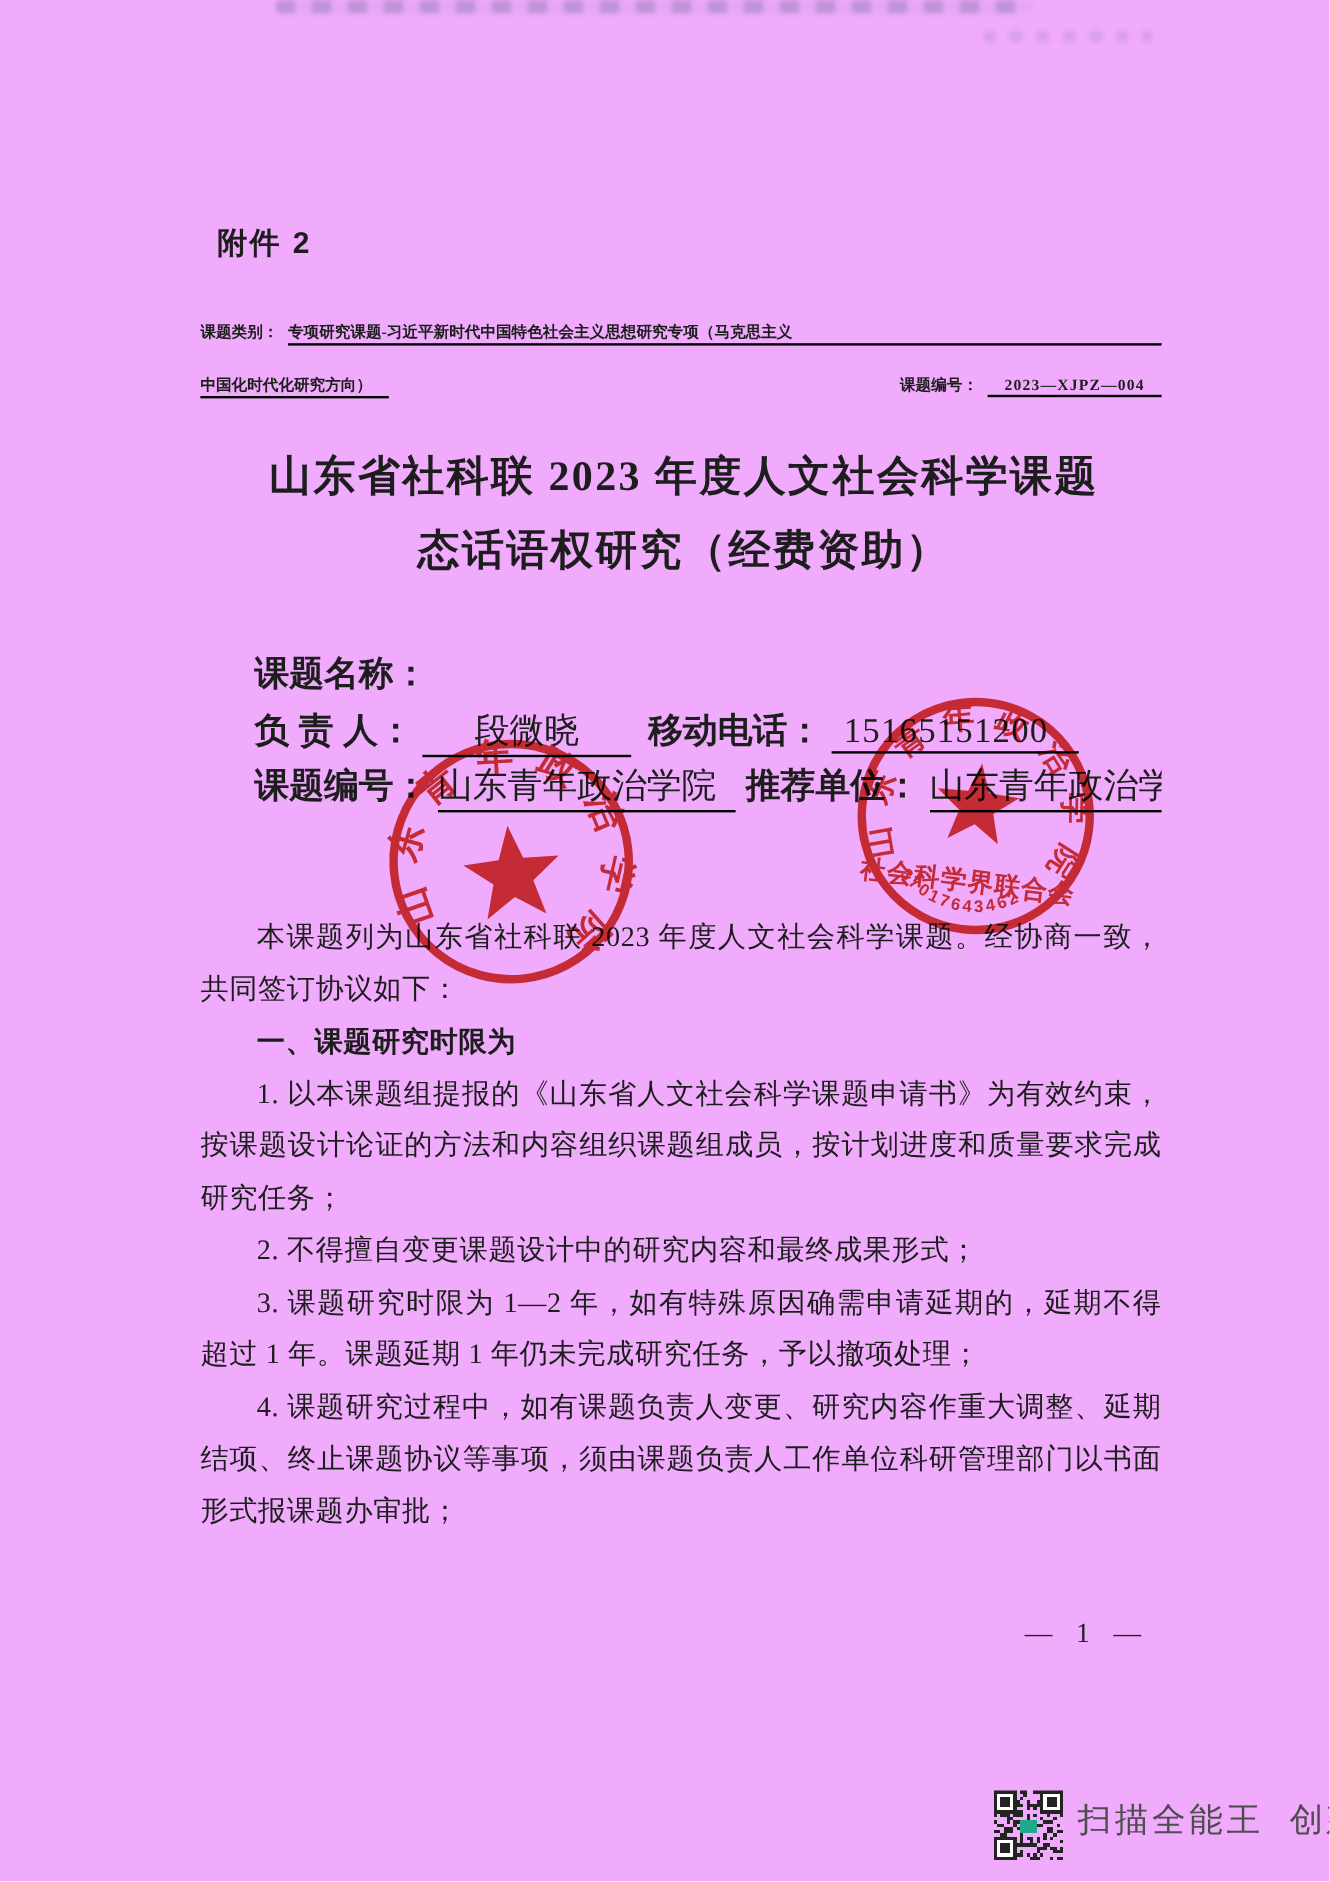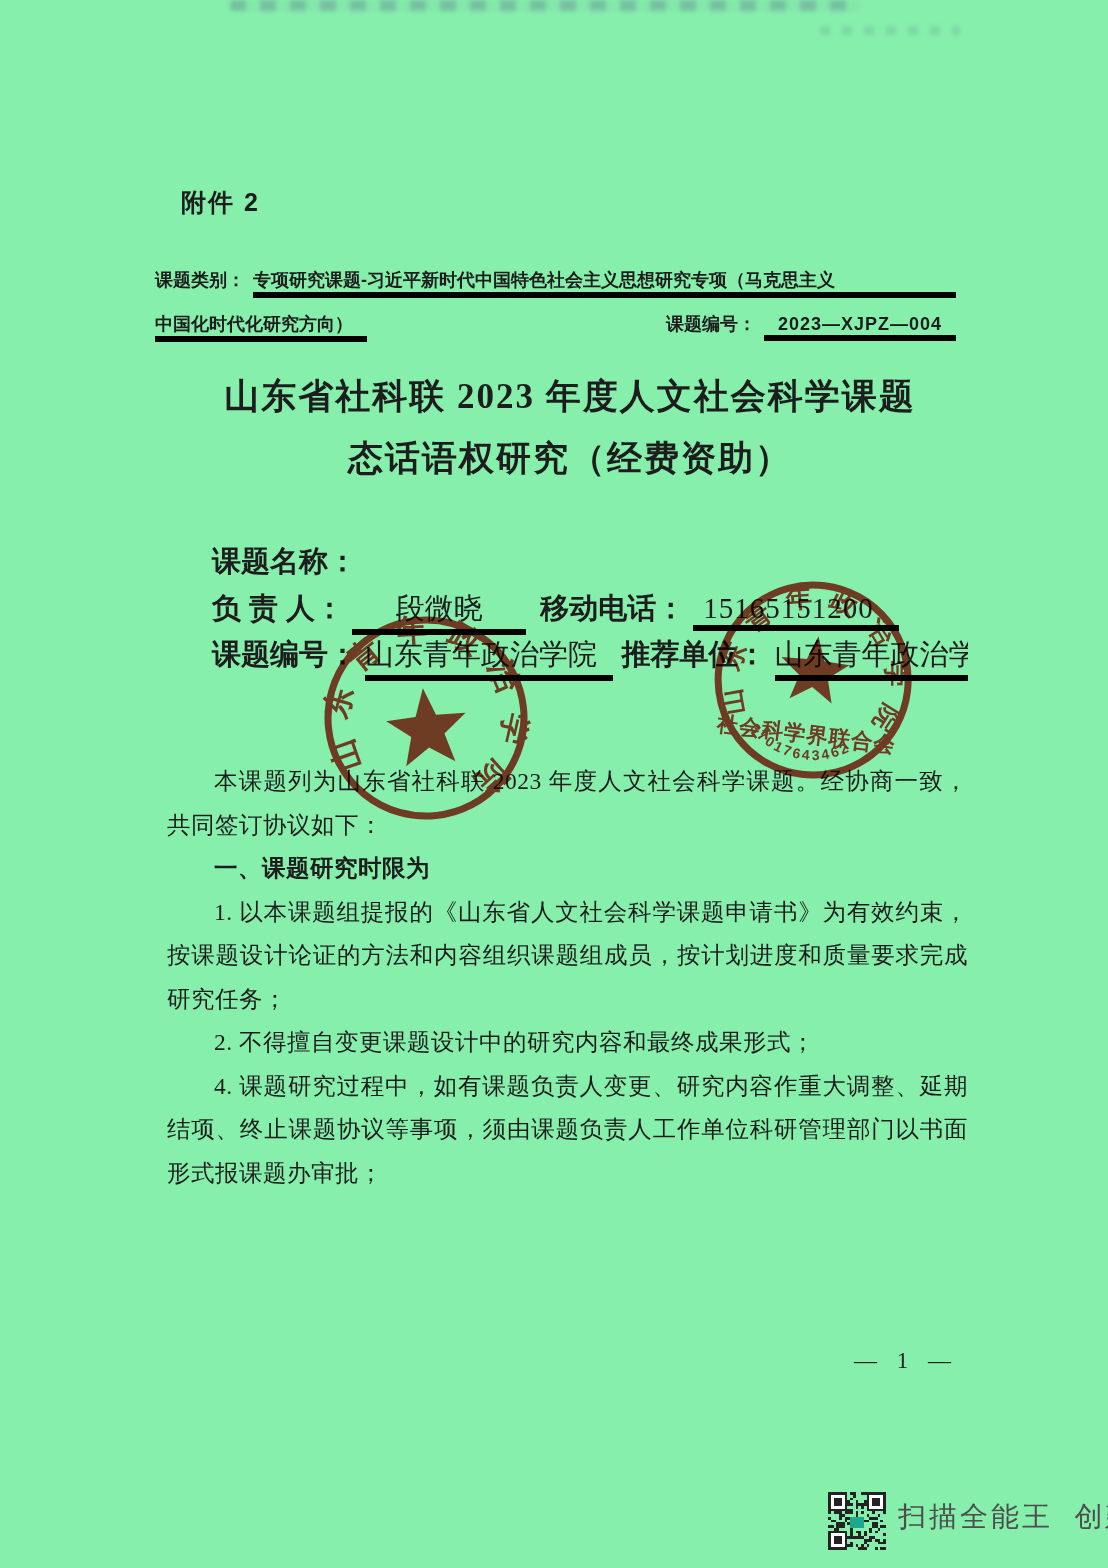--- a/index.html
+++ b/index.html
@@ -1,44 +1,44 @@
 <!DOCTYPE html>
 <html><head>
 <meta charset="utf-8">
 <style>
   html,body { margin:0; padding:0; background:#ffffff; }
   .page {
     position:relative; width:1108px; height:1568px;
-    background:#86efac; overflow:hidden;
+    background:#f0abfc; overflow:hidden;
     color:#1d1d1d;
     font-family:"Liberation Serif","DejaVu Serif",serif;
   }
 
   
   .artifact { position:absolute; pointer-events:none; border-radius:3px; }
   .artifact-a { left:230px; top:0; width:630px; height:11px;
     background:repeating-linear-gradient(90deg, rgba(85,95,140,0.32) 0 16px, rgba(85,95,140,0.05) 16px 30px);
     filter:blur(2px); }
   .artifact-b { left:820px; top:26px; width:140px; height:9px;
     background:repeating-linear-gradient(90deg, rgba(85,95,140,0.16) 0 10px, transparent 10px 22px);
     filter:blur(2px); }
 
   .attachment {
     position:absolute; left:181px; top:186px;
     font-family:"Liberation Sans","DejaVu Sans",sans-serif;
     font-weight:bold; font-size:25px; letter-spacing:2px;
   }
 
   .meta {
-    position:absolute; left:155px; top:268px; width:801px;
-    font-family:"Liberation Sans","DejaVu Sans",sans-serif;
-    font-weight:bold; font-size:18px;
+    position:absolute; left:167px; top:268px; width:801px;
+    font-family:"Liberation Sans","DejaVu Sans",sans-serif;
+    font-weight:bold; font-size:13px;
   }
   .meta-line { display:flex; align-items:baseline; height:44px; white-space:nowrap; }
-  .u { border-bottom:6px solid #000000; }
+  .u { border-bottom:2px solid #000000;font-family:Liberation Serif, serif; }
   .meta-value-1 { flex:1 1 auto; overflow:hidden; }
   .meta-value-2 { padding-right:14px; }
   .meta-spacer { flex:1 1 auto; }
   .meta-number-value { padding:0 14px; letter-spacing:1px; }
 
   .doc-title {
     position:absolute; left:16px; top:366px; width:1108px;
     text-align:center; font-weight:bold; font-size:35px; line-height:62px;
     letter-spacing:2px;
   }
@@ -144,20 +144,21 @@
       <span class="flabel">推荐单位：</span>
       <span class="u fvalue-grow">山东青年政治学院社科联</span>
     </div>
   </div>
 
   <div class="body-text">
     <p>本课题列为山东省社科联 2023 年度人文社会科学课题。经协商一致，共同签订协议如下：</p>
     <p class="body-heading">一、课题研究时限为</p>
     <p>1. 以本课题组提报的《山东省人文社会科学课题申请书》为有效约束，按课题设计论证的方法和内容组织课题组成员，按计划进度和质量要求完成研究任务；</p>
     <p>2. 不得擅自变更课题设计中的研究内容和最终成果形式；</p>
+    <p>3. 课题研究时限为 1—2 年，如有特殊原因确需申请延期的，延期不得超过 1 年。课题延期 1 年仍未完成研究任务，予以撤项处理；</p>
     <p>4. 课题研究过程中，如有课题负责人变更、研究内容作重大调整、延期结项、终止课题协议等事项，须由课题负责人工作单位科研管理部门以书面形式报课题办审批；</p>
   </div>
 
   <div class="stamp stamp-left" style="color:#cd2a1e">
     <svg viewBox="0 0 212 212">
       <circle cx="106" cy="106" r="98" fill="none" stroke="currentColor" stroke-width="7"></circle>
       <path id="seal-left-ring" d="M 106 106 m -78 0 a 78 78 0 1 1 156 0 a 78 78 0 1 1 -156 0" fill="none"></path>
       <text class="ring-text" transform="rotate(-34 106 106)">
         <textPath href="#seal-left-ring" startOffset="4">山东青年政治学院</textPath>
       </text>

